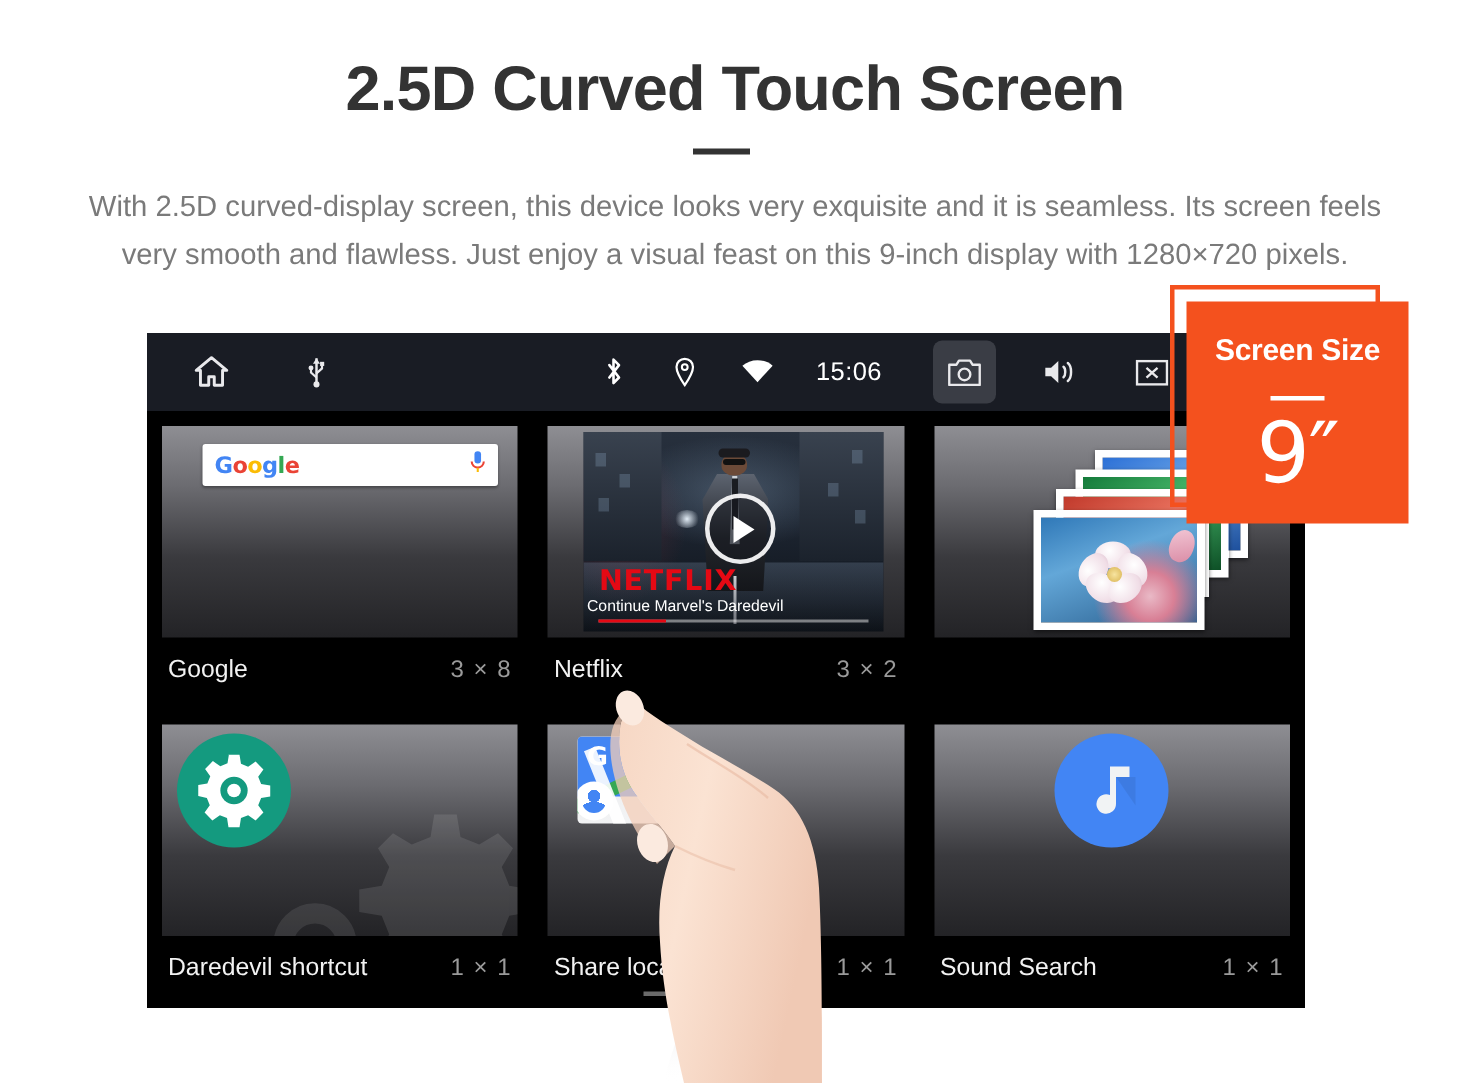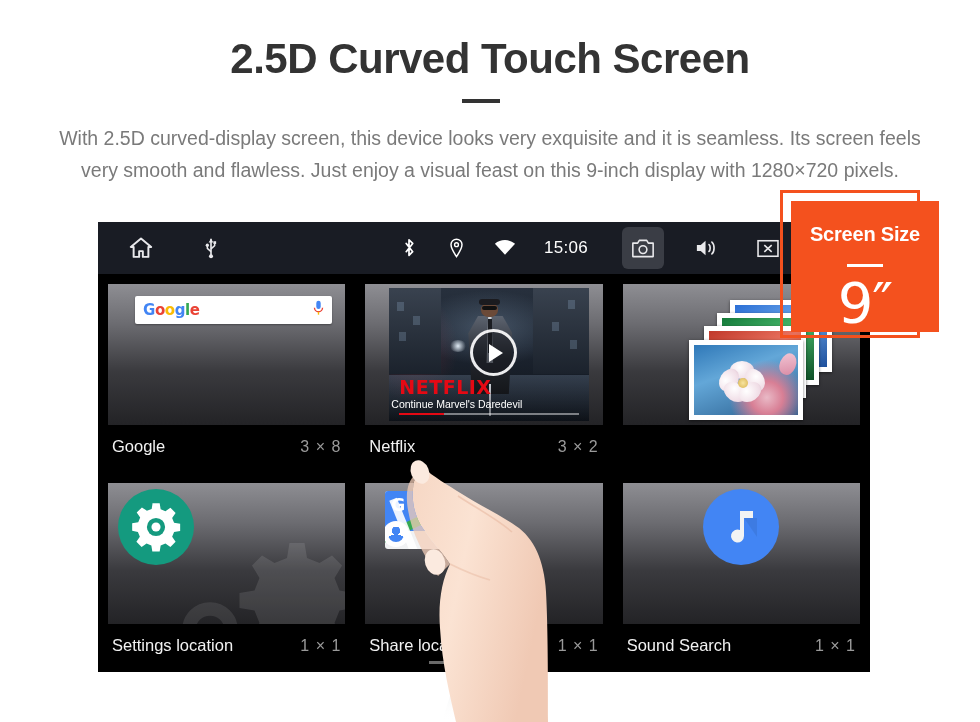--- a/index.html
+++ b/index.html
@@ -136,21 +136,21 @@
   .dots{position:absolute;left:0;bottom:8px;width:772px;display:flex;justify-content:center;gap:10px;}
   .dash{width:30px;height:3px;background:#6a6a6a;}
   .dash.on{background:#e8e8e8;}
 
   
   .hand{position:absolute;left:398px;top:452px;width:190px;height:270px;pointer-events:none;}
 
   
   .badge-outline{position:absolute;left:780px;top:190px;width:140px;height:148px;
       border:3px solid #f4511e;box-sizing:border-box;background:transparent;}
-  .badge{position:absolute;left:791px;top:201px;width:148px;height:131px;background:#f4511e;
+  .badge{position:absolute;left:791px;top:201px;width:148px;height:148px;background:#f4511e;
       display:flex;flex-direction:column;align-items:center;justify-content:flex-start;
       padding-top:22px;box-sizing:border-box;}
   .badge-t{color:#ffffff;font-size:20px;font-weight:bold;letter-spacing:-.2px;}
   .badge-rule{width:36px;height:3px;background:#ffffff;margin:18px 0 8px 0;}
   .badge-n{color:#ffffff;font-size:56px;font-weight:400;line-height:1;letter-spacing:-1px;
       font-family:"DejaVu Sans",sans-serif;}
 </style>
 </head>
 <body>
 
@@ -316,21 +316,21 @@
         </span>
         <span class="gear-circle">
           <svg width="52" height="52" viewBox="0 0 48 48">
             <path d="M20.6 2h6.8l.9 5.6 4.4 1.8 4.6-3.2 4.8 4.8-3.2 4.6 1.8 4.4 5.6.9v6.8l-5.6.9-1.8 4.4 3.2 4.6-4.8 4.8-4.6-3.2-4.4 1.8-.9 5.6h-6.8l-.9-5.6-4.4-1.8-4.6 3.2-4.8-4.8 3.2-4.6-1.8-4.4L2 27.4v-6.8l5.6-.9 1.8-4.4-3.2-4.6 4.8-4.8 4.6 3.2 4.4-1.8.9-5.6z" fill="#ffffff"></path>
             <circle cx="24" cy="24" r="8.4" fill="#149a7f"></circle>
             <circle cx="24" cy="24" r="4.2" fill="#ffffff"></circle>
           </svg>
         </span>
       </div>
       <div class="card-row">
-        <span class="w-label">Settings location</span>
+        <span class="w-label">Daredevil shortcut</span>
         <span class="w-size">1 × 1</span>
       </div>
     </div>
 
     <div class="cell">
       <div class="card">
         <div class="map-ico">
           <div class="map-blue"></div>
           <div class="map-road"></div>
           <div class="map-road2"></div>

